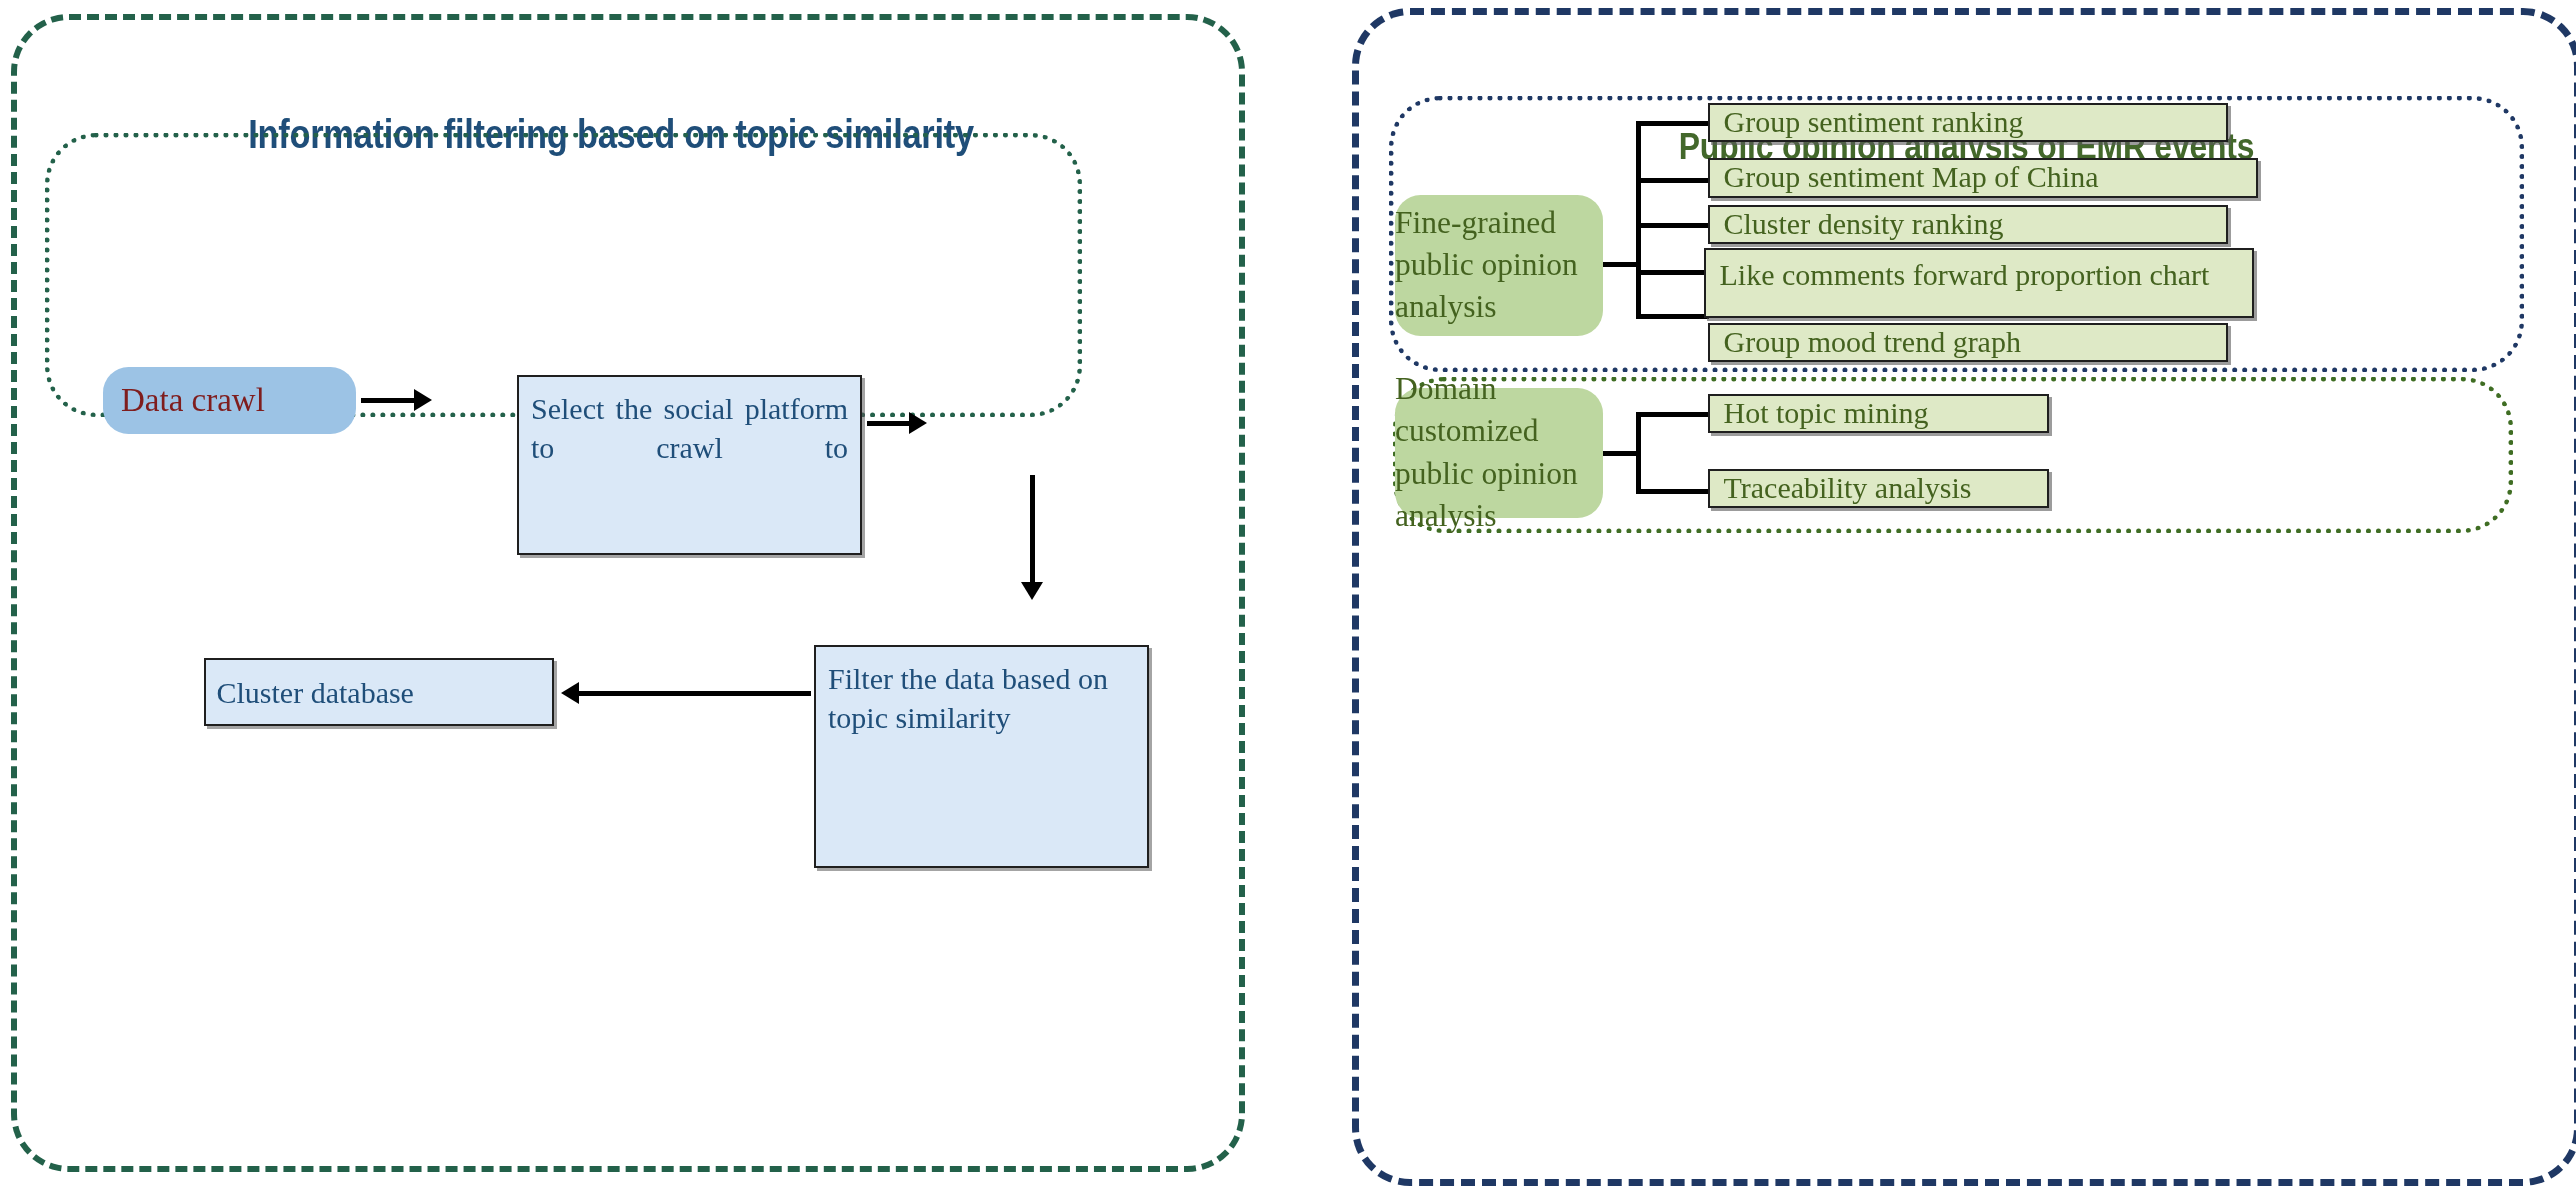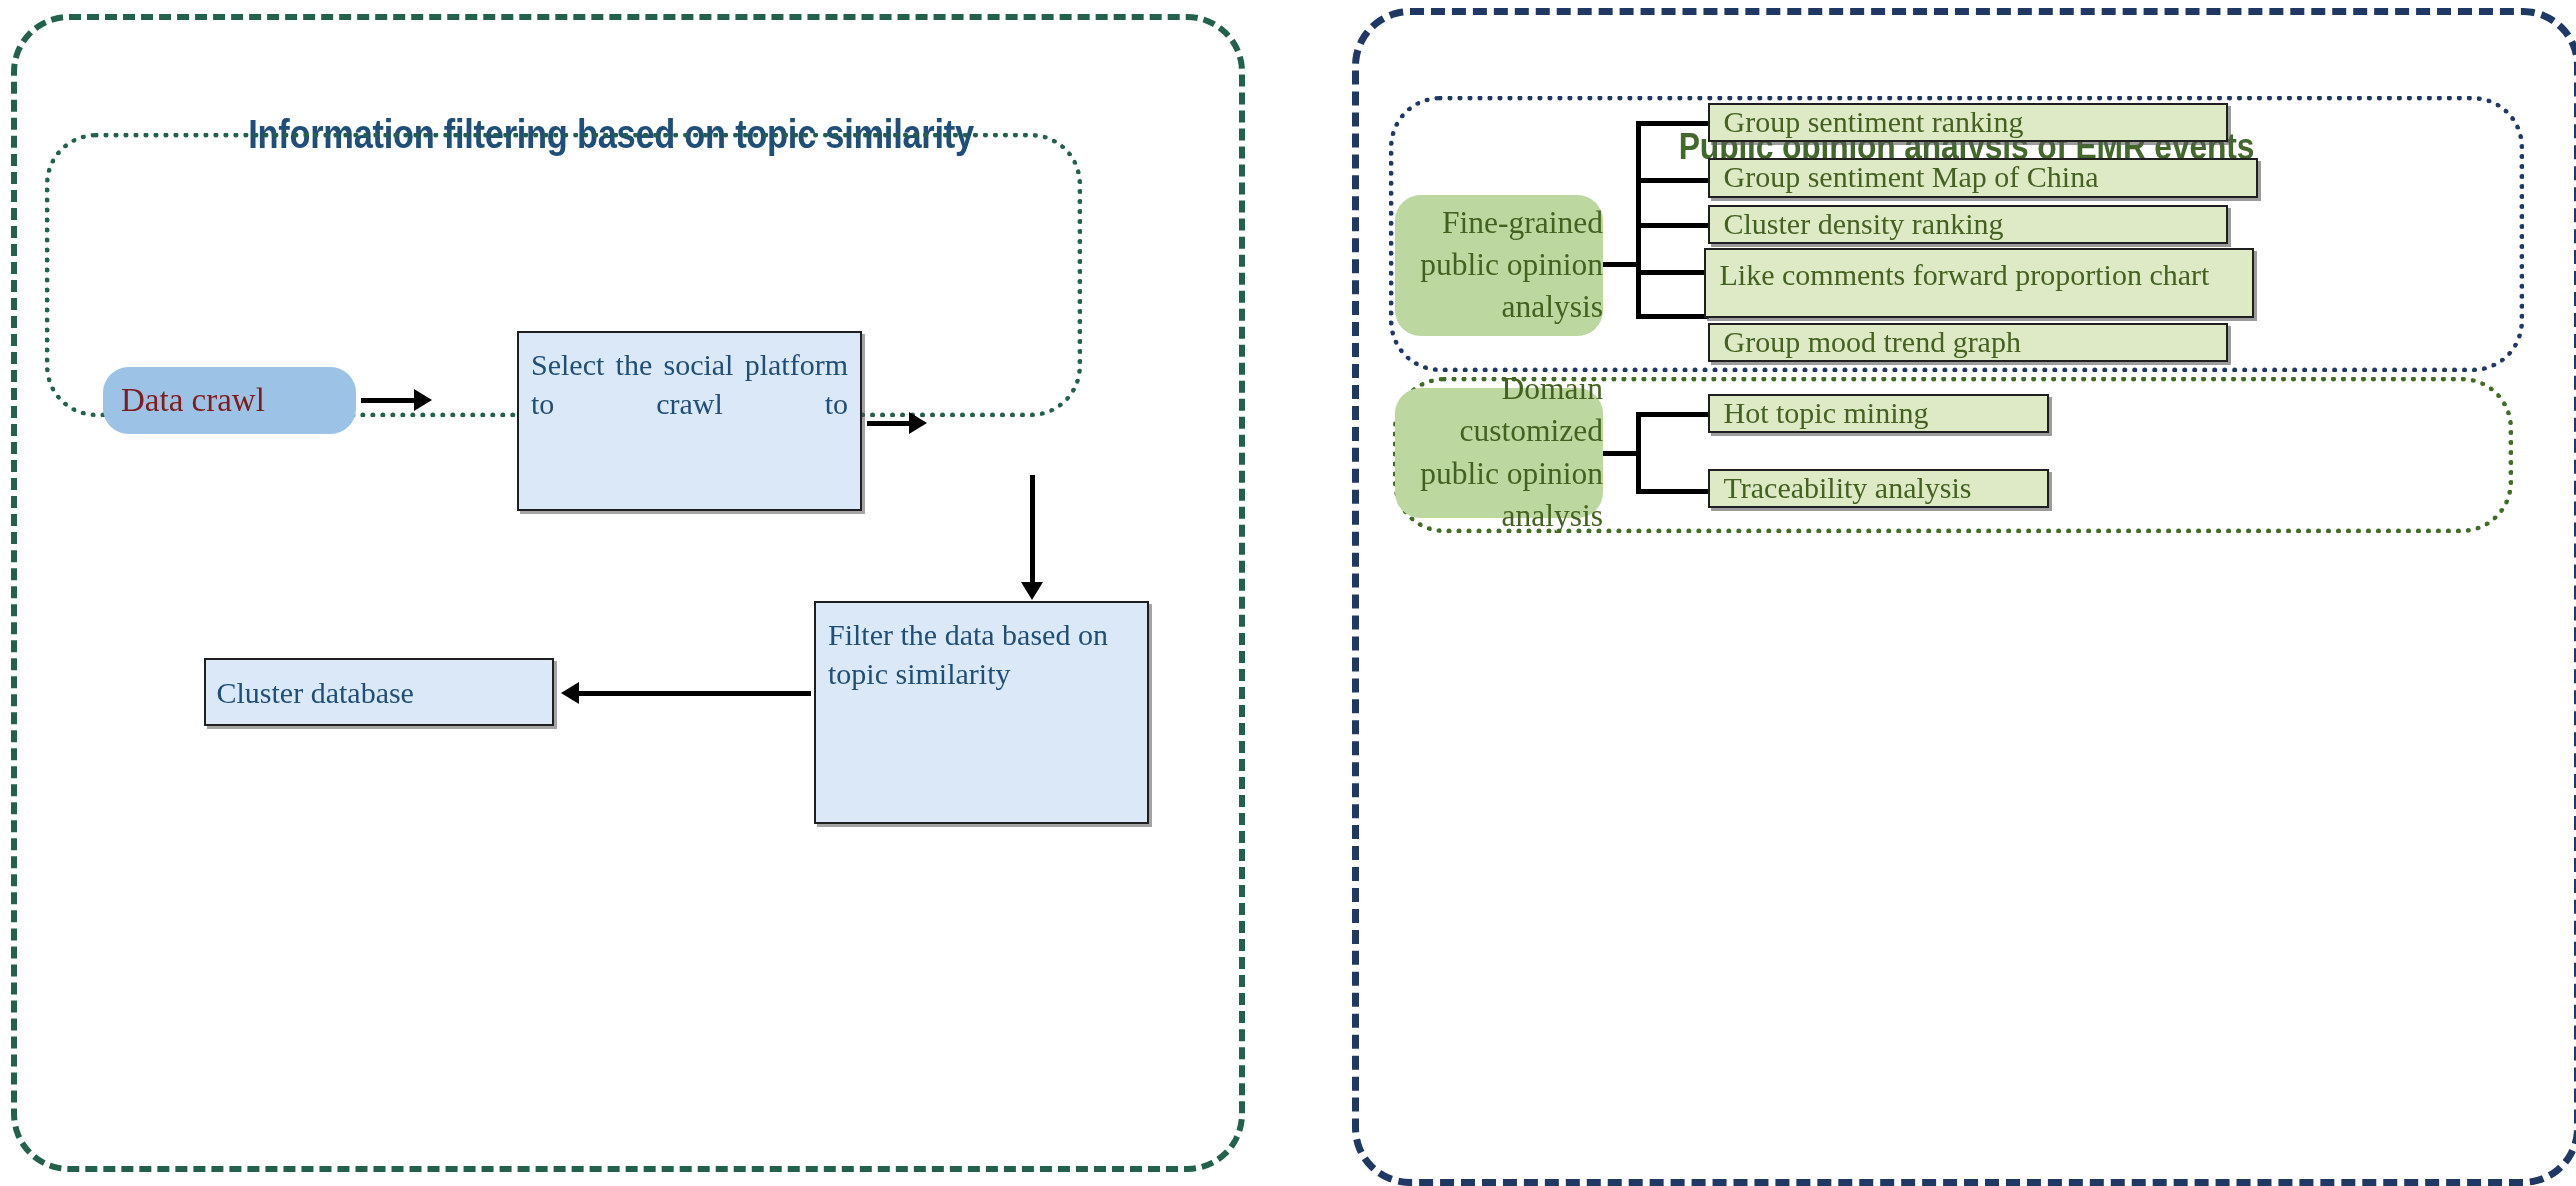--- a/index.html
+++ b/index.html
@@ -116,30 +116,31 @@
     border: 2.2px solid #1F1F1F;
     box-shadow: 3px 3px 0 0 rgba(90,90,90,0.55);
     color: #1F4E79;
     font-size: 30px;
     padding: 0 10.5px;
   }
   .node-rect-blue.left-top {
     display: block;
     text-align: left;
     padding: 12px 12px 8px 12px;
+    margin-top: 44px;
   }
 
   
   .node-rounded-green {
     background: #BDD7A0;
     border-radius: 25.5px;
     color: #44621F;
     font-family: "Liberation Serif", serif;
     font-size: 31.5px;
-    text-align: right;
+    text-align: left;
     display: flex;
     align-items: center;
     justify-content: center;
     line-height: 1.34;
   }
   .node-rect-green {
     background: #DEE9C6;
     border: 2.2px solid #1F1F1F;
     box-shadow: 3px 3px 0 0 rgba(90,90,90,0.6);
     color: #44621F;

